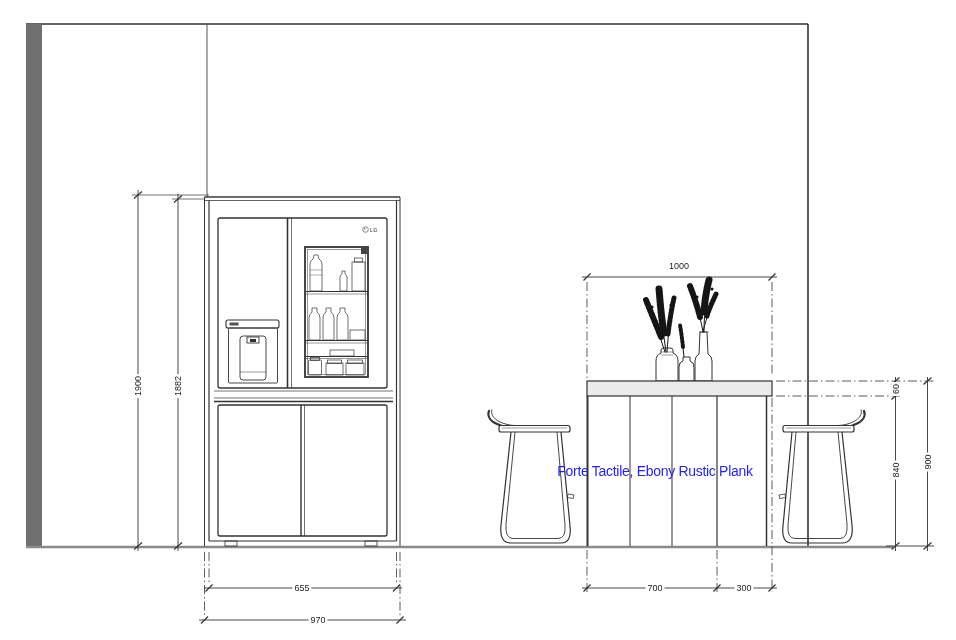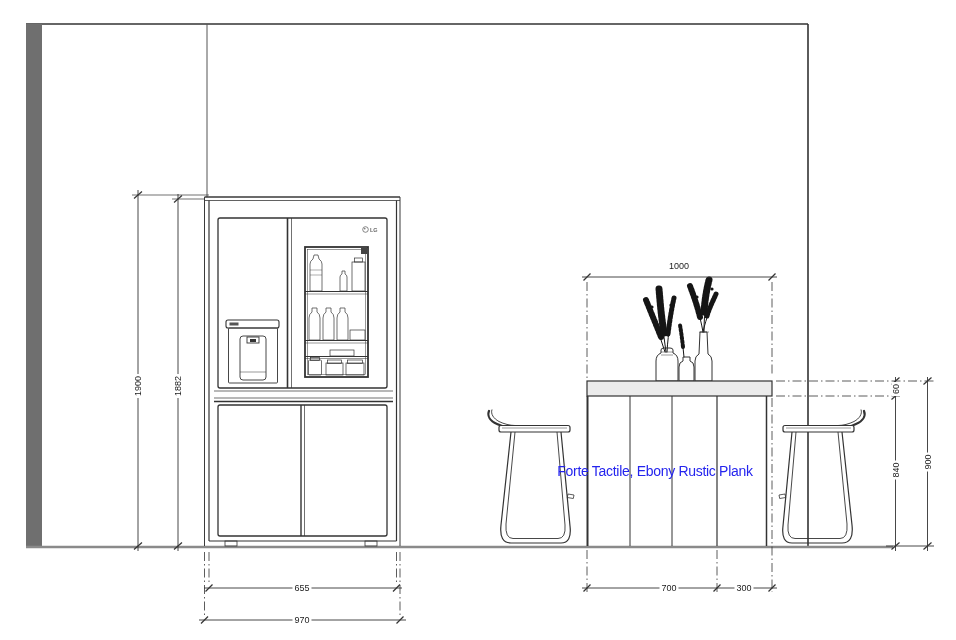--- a/index.html
+++ b/index.html
@@ -220,23 +220,23 @@
       <line x1="891.5" y1="549.5" x2="899.5" y2="542.5"></line>
       <line x1="923.5" y1="384.5" x2="931.5" y2="377.5"></line>
       <line x1="923.5" y1="549.5" x2="931.5" y2="542.5"></line>
     </g>
   </g>
 </svg>
 
 <div class="dim-label rot" style="left:138px;top:386px">1900</div>
 <div class="dim-label rot" style="left:178px;top:386px">1882</div>
 <div class="dim-label" style="left:302px;top:588px">655</div>
-<div class="dim-label" style="left:302px;top:620px">970</div>
+<div class="dim-label" style="left:318px;top:620px">970</div>
 <div class="dim-label" style="left:679px;top:266px">1000</div>
-<div class="dim-label" style="left:669px;top:588px">700</div>
+<div class="dim-label" style="left:655px;top:588px">700</div>
 <div class="dim-label" style="left:744px;top:588px">300</div>
 <div class="dim-label rot" style="left:896px;top:389px">60</div>
 <div class="dim-label rot" style="left:896px;top:470px">840</div>
 <div class="dim-label rot" style="left:928px;top:462px">900</div>
 
 <div class="note-label" style="left:655px;top:471px">Forte Tactile, Ebony Rustic Plank</div>
 
 </div>
 
 </body></html>

